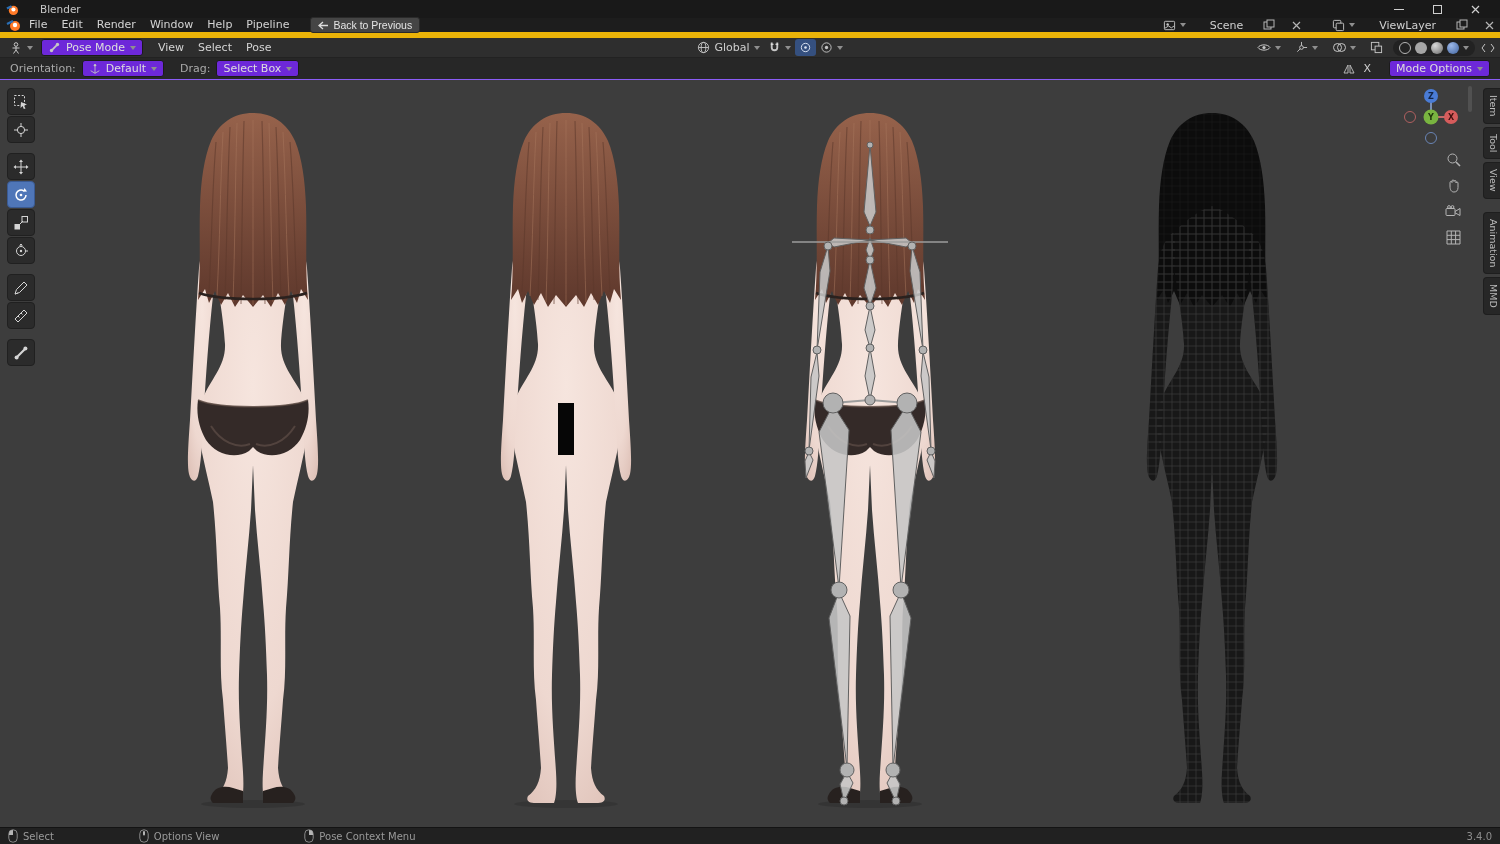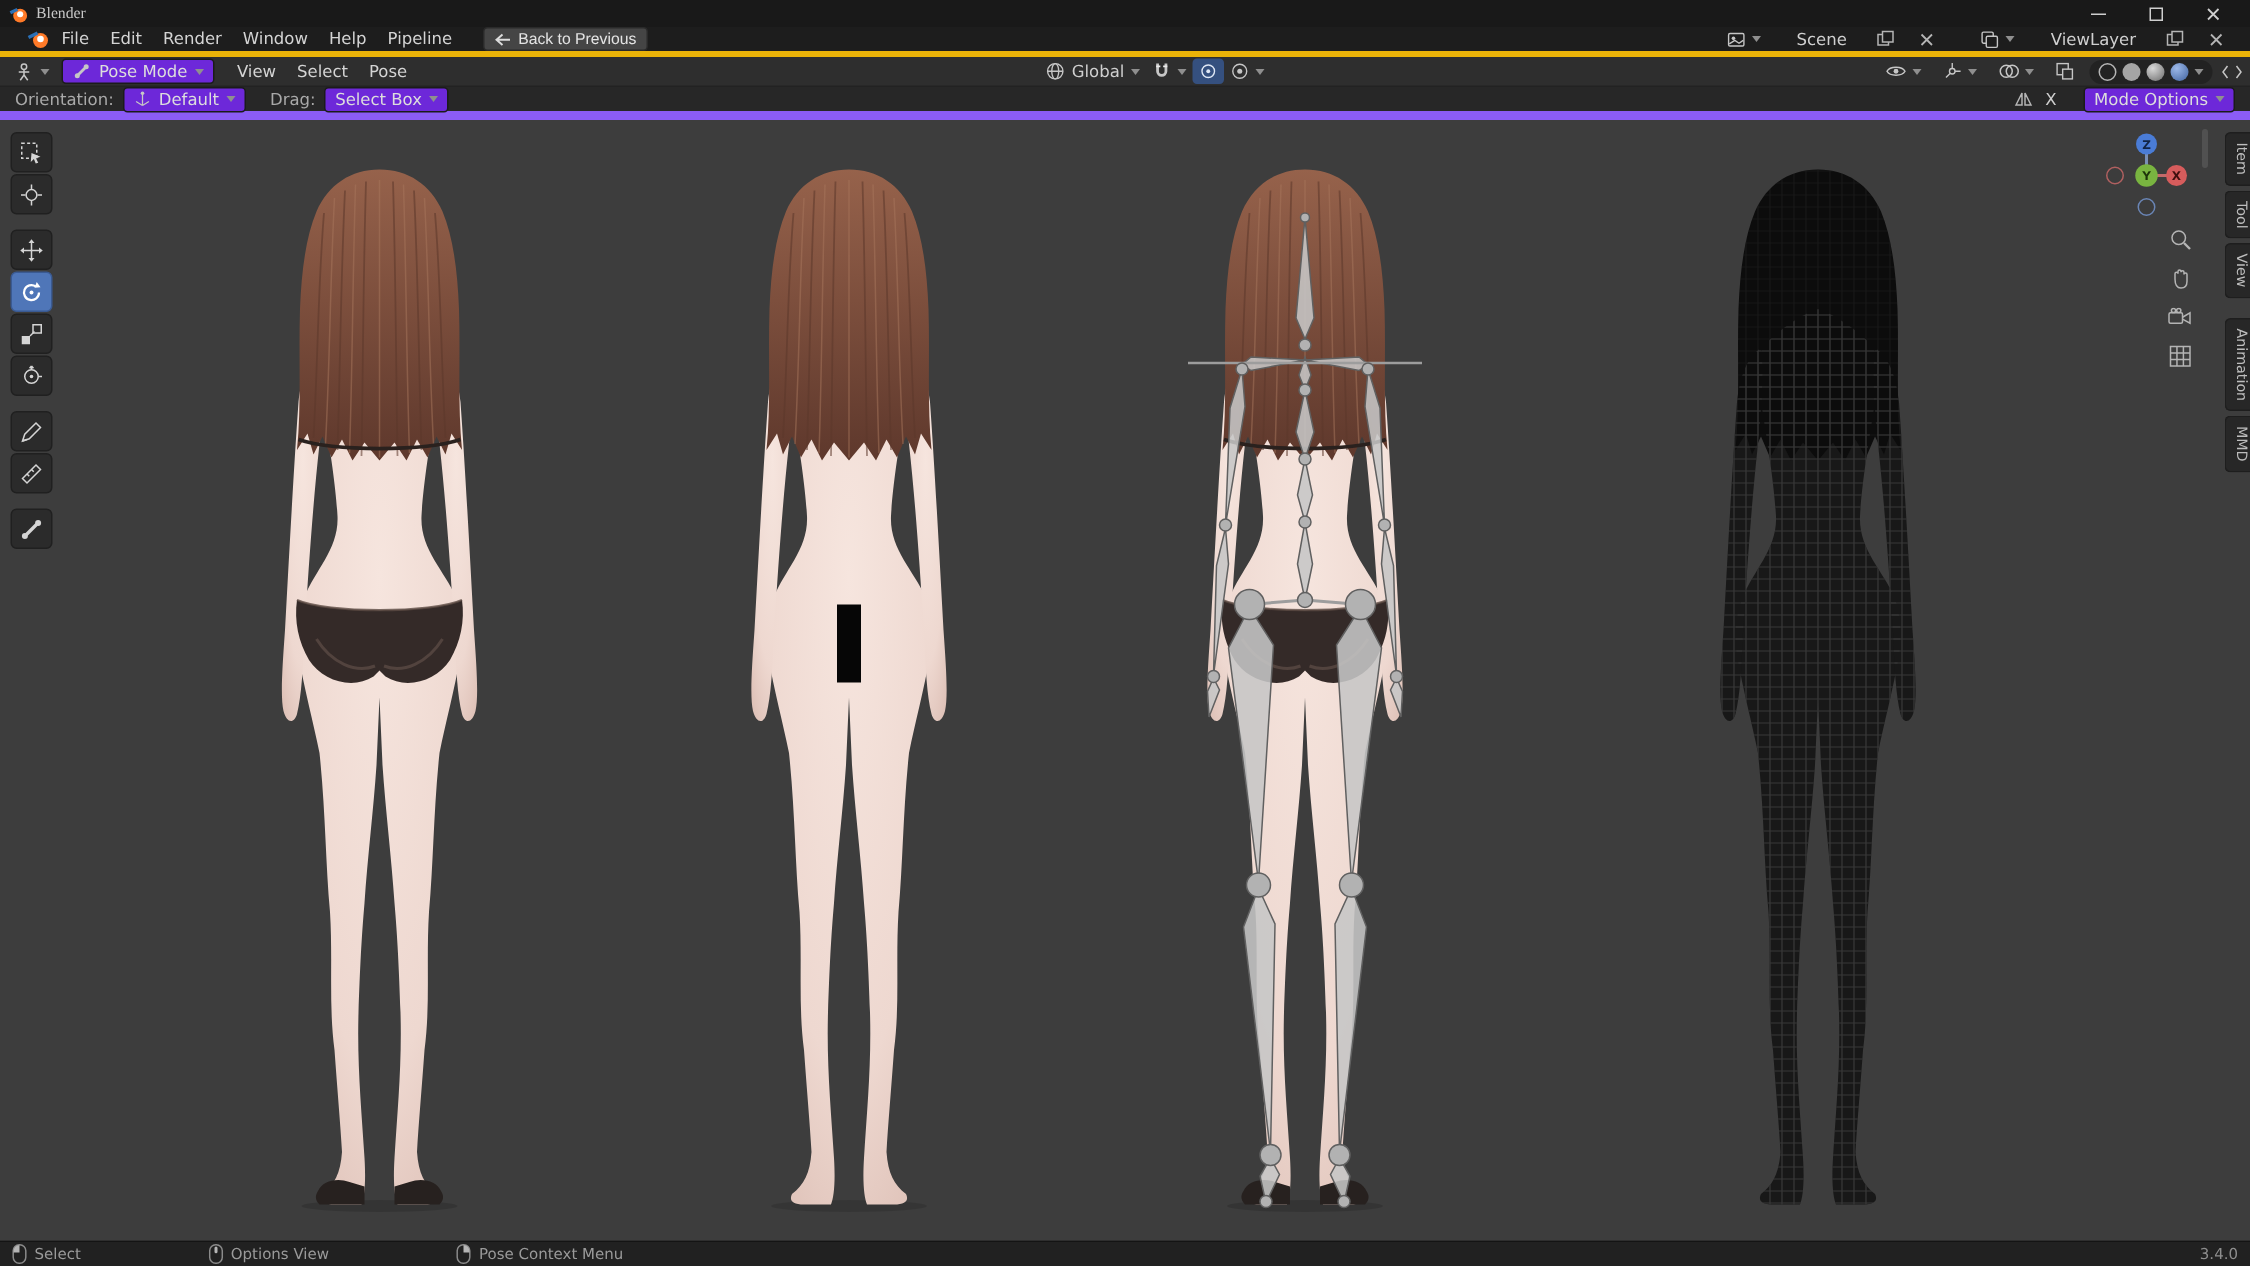--- a/index.html
+++ b/index.html
@@ -3,26 +3,26 @@
 <meta charset="utf-8">
 <style>
   * { margin:0; padding:0; box-sizing:border-box; }
   html,body { width:1500px; height:844px; overflow:hidden; background:#3d3d3d;
               font-family:"DejaVu Sans", sans-serif; font-size:11px; color:#cfcfcf;
               -webkit-font-smoothing:antialiased; }
   .bar { display:flex; align-items:center; width:1500px; }
 
   
   .titlebar { height:18px; background:#191919; padding:0 6px; }
-  .titlebar .title { color:#c7c7c7; font-size:10.5px; margin-left:5px;font-family:Liberation Serif, serif; }
+  .titlebar .title { color:#c7c7c7; font-size:10.5px; margin-left:21px; }
   .tb-right { margin-left:auto; display:flex; height:18px; }
   .winbtn { width:38px; height:18px; display:flex; align-items:center; justify-content:center; }
 
   
-  .menubar { height:20px; background:#1d1d1d; padding:0 18px; border-bottom:4px solid #eab308; }
+  .menubar { height:20px; background:#1d1d1d; padding:0 6px; border-bottom:6px solid #eab308; }
   .menu-item { padding:0 7px; line-height:20px; color:#d4d4d4; cursor:default; border-radius:3px; }
   .back-btn { margin-left:14px; display:flex; align-items:center; gap:4px; background:#454545;
               border:1px solid #2a2a2a; border-radius:3px; height:16px; padding:0 7px;
               color:#e4e4e4; font-size:10.5px; }
   .mb-right { margin-left:auto; display:flex; align-items:center; gap:17px; }
   .mini-ic { display:flex; align-items:center; }
   .chev { width:0; height:0; border-left:3.5px solid transparent; border-right:3.5px solid transparent;
           border-top:4px solid #8f8f8f; display:inline-block; }
   .wtext { color:#d0d0d0; padding:0 3px; }
 
@@ -30,21 +30,21 @@
   .vph { height:20px; background:#2e2e2e; padding:0 5px; border-bottom:1px solid #222; }
   .dd { display:flex; align-items:center; gap:5px; background:#6d28d9; border:1px solid #1b1b1b;
         border-radius:3px; height:17px; padding:0 6px; color:#dddddd; }
   .flat { display:flex; align-items:center; gap:4px; padding:0 4px; height:17px; border-radius:3px; }
   .vph-right { margin-left:auto; display:flex; align-items:center; gap:6px; }
   .shade-group { display:flex; align-items:center; gap:4px; background:#222; border-radius:9px;
                  padding:2px 6px; }
   .sph { width:12px; height:12px; border-radius:50%; }
 
   
-  .tools-bar { height:22px; background:#272727; padding:0 10px; border-bottom:6px solid #8b5cf6; }
+  .tools-bar { height:22px; background:#272727; padding:0 10px; border-bottom:1px solid #8b5cf6; }
   .ts-label { color:#a9a9a9; margin-right:6px; }
   .ts-right { margin-left:auto; display:flex; align-items:center; gap:8px; }
 
   
   .viewport { position:relative; width:1500px; height:747px; background:#3d3d3d; overflow:hidden; }
   .figure { position:absolute; top:30px; }
 
   
   .tcol { position:absolute; left:7px; top:8px; display:flex; flex-direction:column; gap:1px; }
   .tgap { height:8px; }

